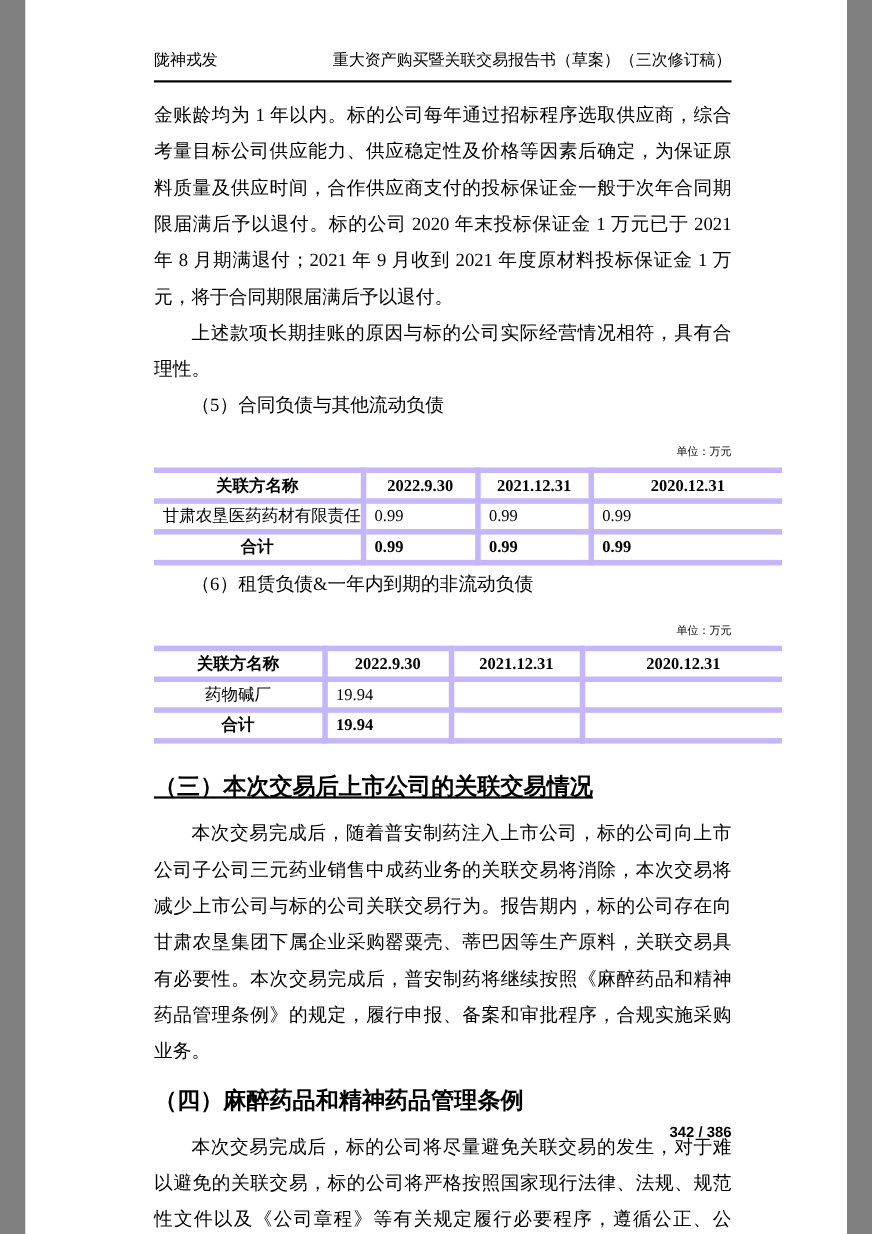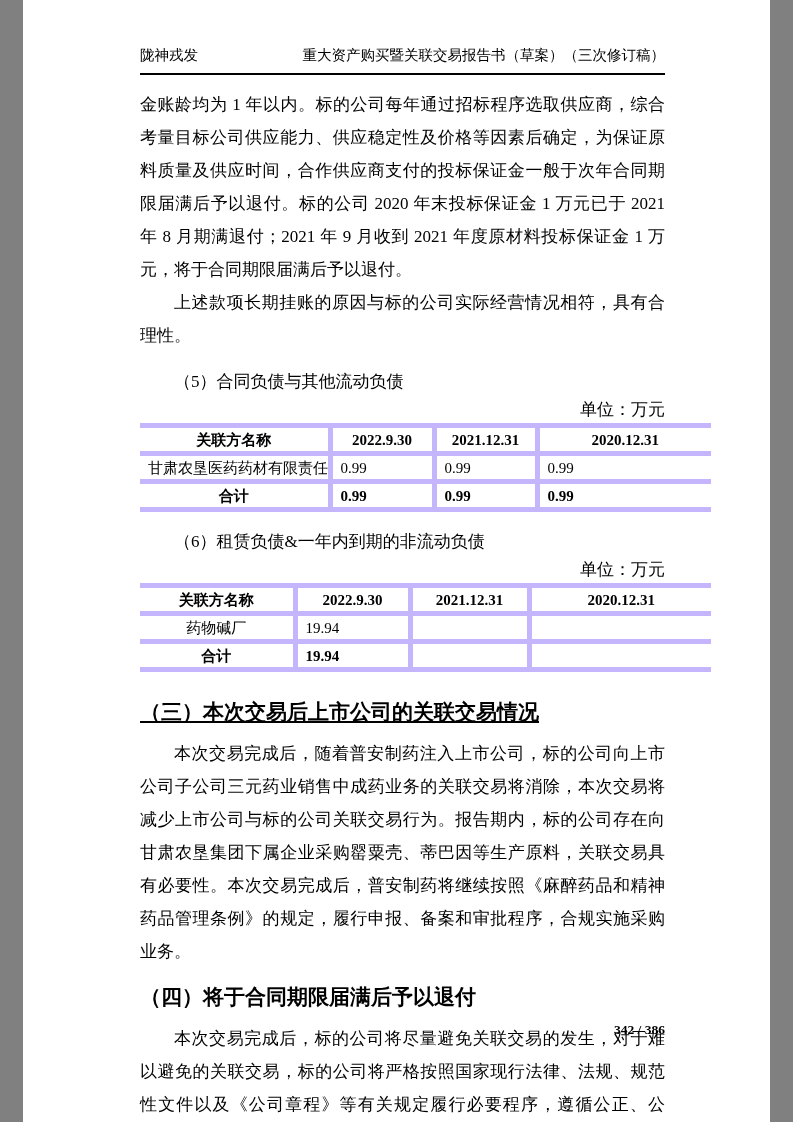--- a/index.html
+++ b/index.html
@@ -30,28 +30,28 @@
     font-size: 17px;
     line-height: 33px;
     text-align: justify;
     margin: 0;
   }
   .para.indent { text-indent: 2em; }
   .p-first { margin-top: 13px; }
   .sub-heading {
     font-size: 17px;
     line-height: 33px;
-    margin: 13px 0 0 0;
+    margin: 0 0 0 0;
     text-indent: 2em;
   }
   .unit-label {
-    font-size: 17px;
+    font-size: 10px;
     line-height: 24px;
     text-align: right;
-    margin: 0 0 1px 0;
+    margin: 15px 0 1px 0;
   }
   
   table.fin-table {
     width: 571px;
     border-collapse: collapse;
     border-top: 3px solid #000;
     border-bottom: 3px solid #000;
     table-layout: fixed;
   }
   table.fin-table th, table.fin-table td {
@@ -81,21 +81,21 @@
   .h3-heading { margin-top: 25px; text-decoration: underline; }
   .h4-heading { margin-top: 14px; }
   .after-heading { margin-top: 10px; }
   
   .page-number {
     position: absolute;
     right: 105px;
     top: 1022px;
     font-size: 13.5px;
     font-weight: bold;
-    font-family: Liberation Serif, serif;
+    font-family: Liberation Sans, sans-serif;
   }
 </style>
 </head>
 <body>
 
 <div class="page">
 
   <div class="doc-header">
     <span>陇神戎发</span>
     <span>重大资产购买暨关联交易报告书（草案）（三次修订稿）</span>
@@ -165,18 +165,18 @@
       <td class="cell-num">19.94</td>
       <td class="cell-num"></td>
       <td class="cell-num"></td>
     </tr>
   </tbody>
     </table>
 
   <h2 class="big-heading h3-heading">（三）本次交易后上市公司的关联交易情况</h2>
   <p class="para indent after-heading">本次交易完成后，随着普安制药注入上市公司，标的公司向上市公司子公司三元药业销售中成药业务的关联交易将消除，本次交易将减少上市公司与标的公司关联交易行为。报告期内，标的公司存在向甘肃农垦集团下属企业采购罂粟壳、蒂巴因等生产原料，关联交易具有必要性。本次交易完成后，普安制药将继续按照《麻醉药品和精神药品管理条例》的规定，履行申报、备案和审批程序，合规实施采购业务。</p>
 
-  <h2 class="big-heading h4-heading">（四）将于合同期限届满后予以退付</h2>
+  <h2 class="big-heading h4-heading">（四）麻醉药品和精神药品管理条例</h2>
   <p class="para indent after-heading">本次交易完成后，标的公司将尽量避免关联交易的发生，对于难以避免的关联交易，标的公司将严格按照国家现行法律、法规、规范性文件以及《公司章程》等有关规定履行必要程序，遵循公正、公平、公开的原则，明确双方的权利和义务，确保关联交易的公平。具体措施如下：</p>
 
   <div class="page-number">342 / 386</div>
 
 </div>
 
 </body></html>

